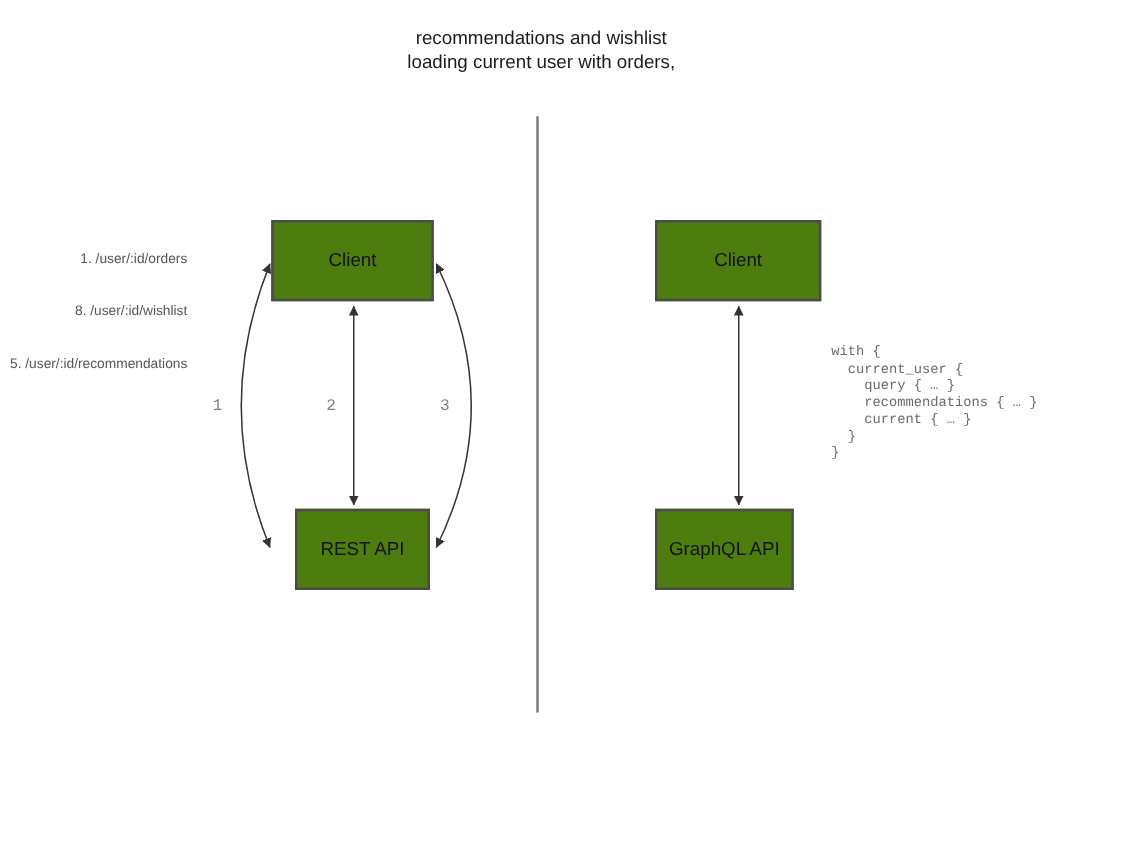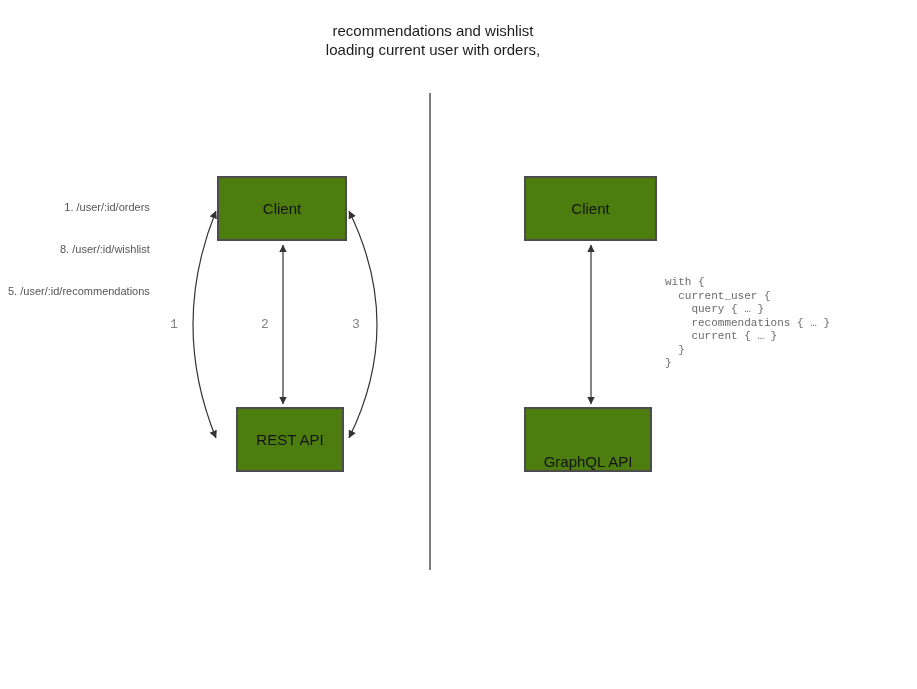--- a/index.html
+++ b/index.html
@@ -49,21 +49,21 @@
     border: 2px solid #4c4c4c;
     display: flex;
     align-items: center;
     justify-content: center;
     font-size: 15px;
     color: #141414;
   }
   .node-rest-client   { left: 217px; top: 176px; width: 130px; height: 65px; }
   .node-rest-api      { left: 217px; top: 407px; width: 108px; height: 65px; margin-left: 19px; }
   .node-gql-client    { left: 524px; top: 176px; width: 133px; height: 65px; }
-  .node-gql-api       { left: 524px; top: 407px; width: 128px; height: 65px; align-items: flex-end; }
+  .node-gql-api       { left: 524px; top: 407px; width: 111px; height: 65px; }
 
   .endpoints {
     position: absolute;
     left: 8px;
     top: 172px;
     font-family: Liberation Sans, sans-serif;
     font-size: 11px;
     line-height: 14px;
     color: #565656;
     white-space: pre;

